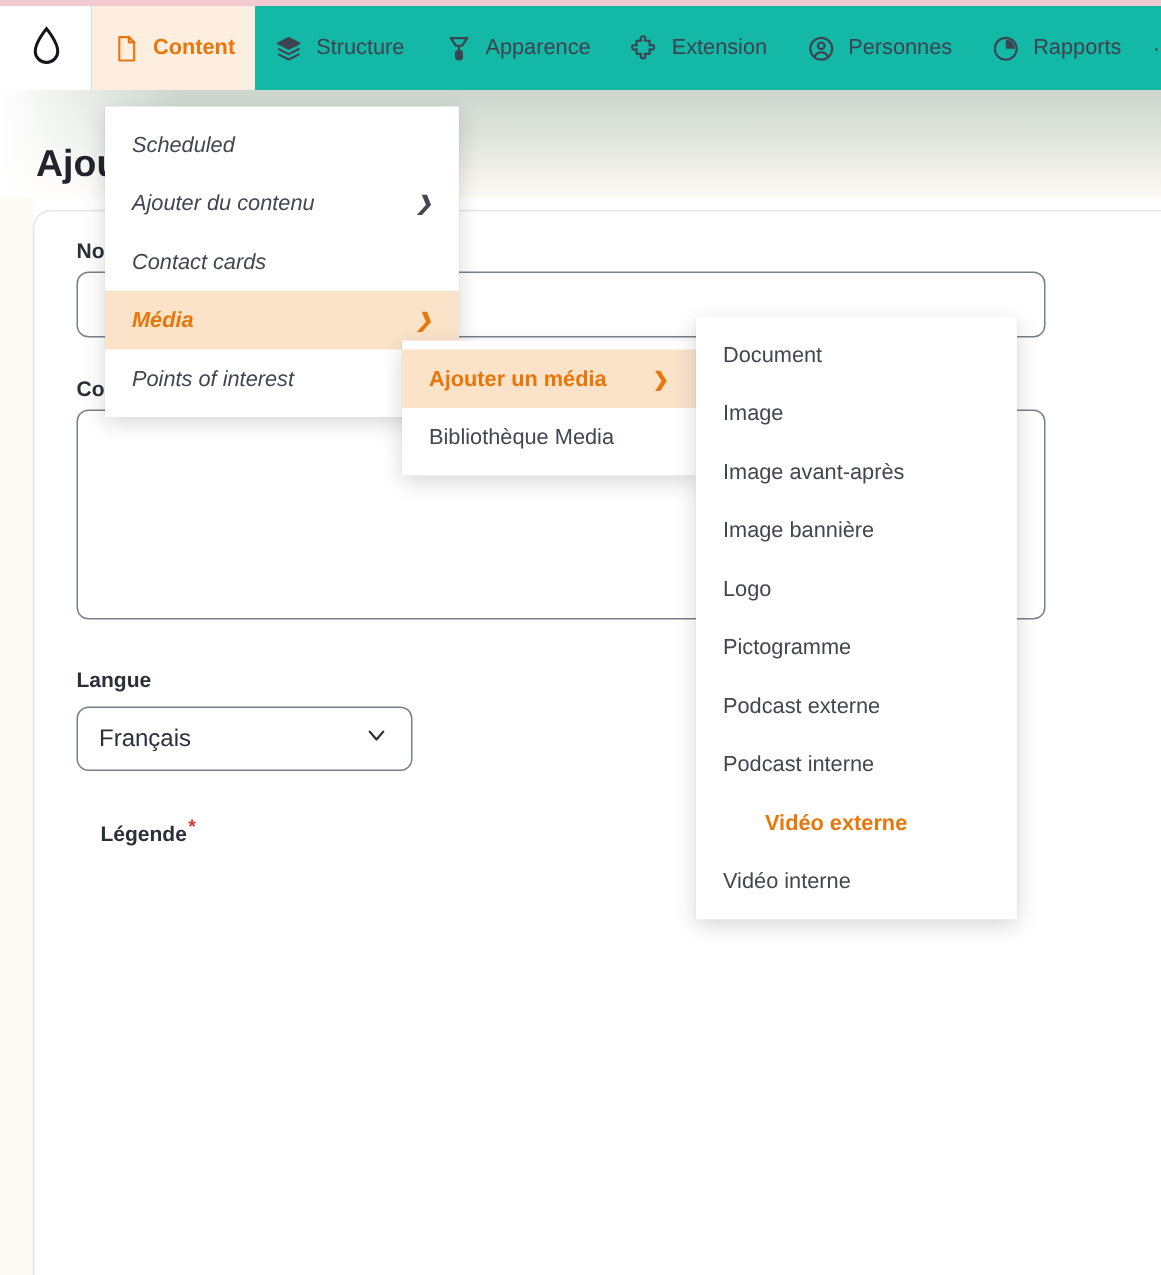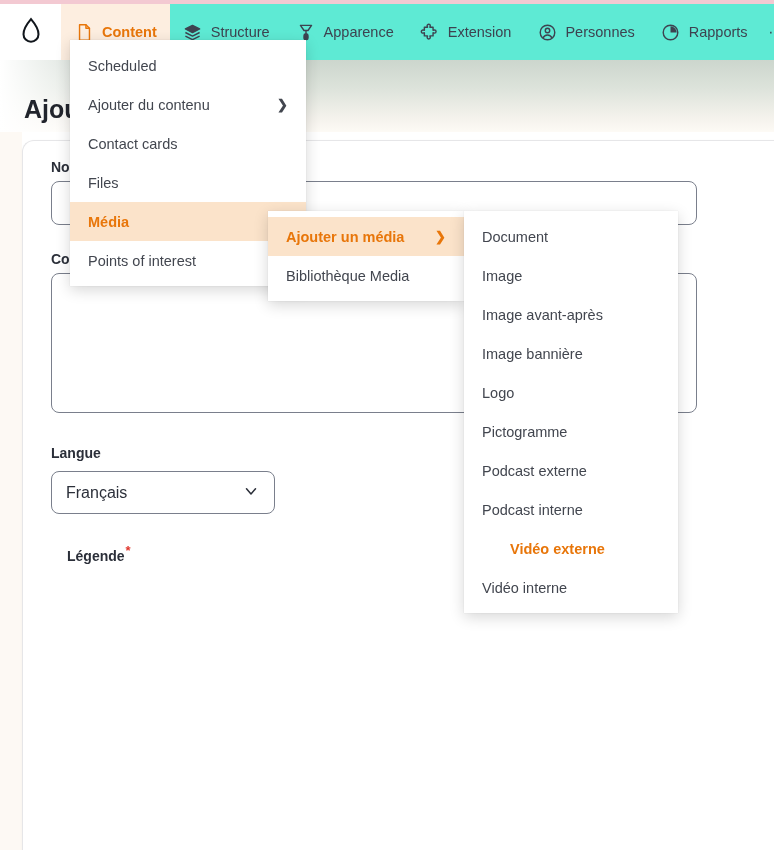--- a/index.html
+++ b/index.html
@@ -22,21 +22,21 @@
   .top-strip {
     position: absolute; top: 0; left: 0;
     width: 774px; height: 4px;
     background: #f3c9d2;
   }
 
   
   .navbar {
     position: absolute; top: 4px; left: 0;
     width: 774px; height: 56px;
-    background: #5eead4;
+    background: #14b8a6;
     display: flex;
     align-items: stretch;
     z-index: 30;
   }
   .nav-logo {
     width: 68px;
     display: flex; align-items: center; justify-content: center;
     background: #ffffff;
   }
   .nav-item {
@@ -226,22 +226,22 @@
     color: #e8760a;
     font-weight: 700;
     margin-left: 28px;
   }
   .menu-item .caret {
     margin-left: 24px;
     font-weight: 700;
     font-size: 13px;
   }
 
-  #menu-l1 { left: 70px; top: 40px; width: 236px; }
-  #menu-l2 { left: 268px; top: 211px; width: 196px; }
+  #menu-l1 { left: 70px; top: 71px; width: 236px; font-style: italic; }
+  #menu-l2 { left: 268px; top: 227px; width: 196px; }
   #menu-l3 { left: 464px; top: 211px; width: 214px; }
 </style>
 </head>
 <body>
 
 <div id="app">
 
   <div class="top-strip"></div>
 
   <div class="hero"></div>
@@ -432,23 +432,20 @@
     <div class="menu-item">
       <span>Scheduled</span>
     </div>
     <div class="menu-item">
       <span>Ajouter du contenu</span>
       <span class="caret">❯</span>
     </div>
     <div class="menu-item">
       <span>Contact cards</span>
     </div>
-    <div class="menu-item">
-      <span>Files</span>
-    </div>
     <div class="menu-item hl">
       <span>Média</span>
       <span class="caret">❯</span>
     </div>
     <div class="menu-item">
       <span>Points of interest</span>
     </div>
   </div>
 
   <div class="menu" id="menu-l2">

